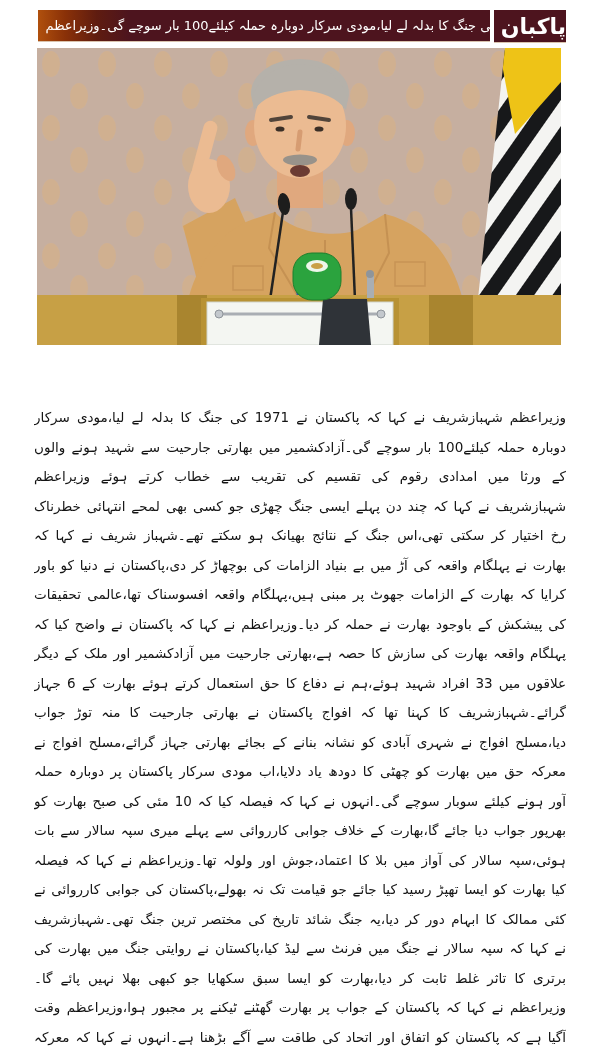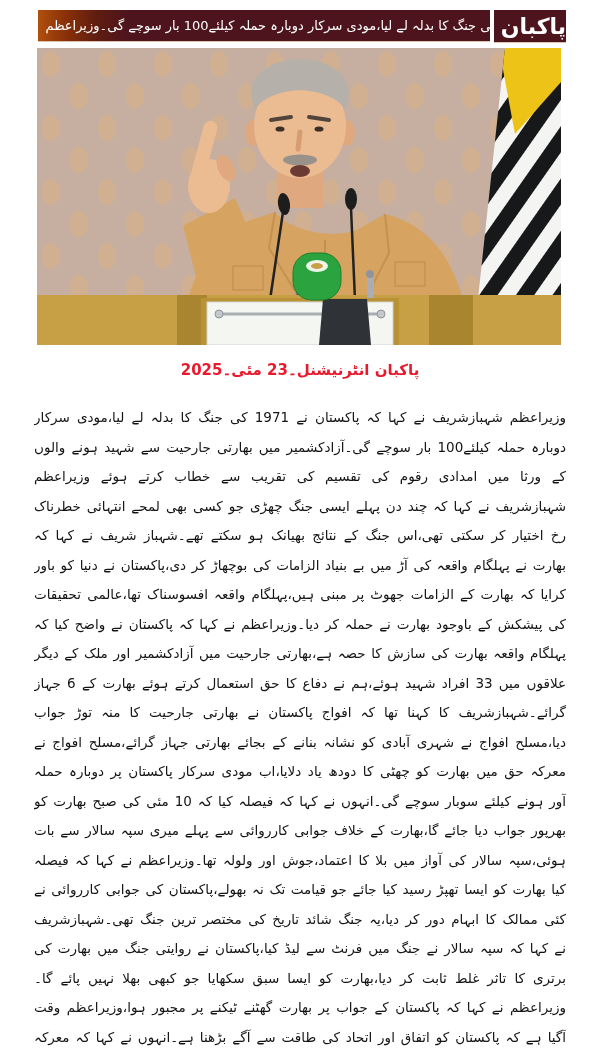--- a/index.html
+++ b/index.html
@@ -155,19 +155,18 @@
       <g>
         <polygon points="286,251 330,251 334,297 282,297" fill="#2f3338"></polygon>
         <rect x="256" y="205" width="48" height="47" rx="19" stroke-width="2" fill="#2ba33e"></rect>
         <rect x="256" y="205" width="48" height="47" rx="19" fill="none" stroke="#1d7f2c"></rect>
         <ellipse cx="280" cy="218" rx="11" ry="6" fill="#eef6ea"></ellipse>
         <ellipse cx="280" cy="218" rx="6" ry="3" fill="#c9a045"></ellipse>
       </g>
     </svg>
   </figure>
 
-  <div class="dateline">پاکبان انٹرنیشنل۔23 مئی۔2025</div>
 
   <article class="article">
     <p>وزیراعظم شہبازشریف نے کہا کہ پاکستان نے 1971 کی جنگ کا بدلہ لے لیا،مودی سرکار دوبارہ حملہ کیلئے100 بار سوچے گی۔آزادکشمیر میں بھارتی جارحیت سے شہید ہونے والوں کے ورثا میں امدادی رقوم کی تقسیم کی تقریب سے خطاب کرتے ہوئے وزیراعظم شہبازشریف نے کہا کہ چند دن پہلے ایسی جنگ چھڑی جو کسی بھی لمحے انتہائی خطرناک رخ اختیار کر سکتی تھی،اس جنگ کے نتائج بھیانک ہو سکتے تھے۔شہباز شریف نے کہا کہ بھارت نے پہلگام واقعہ کی آڑ میں بے بنیاد الزامات کی بوچھاڑ کر دی،پاکستان نے دنیا کو باور کرایا کہ بھارت کے الزامات جھوٹ پر مبنی ہیں،پہلگام واقعہ افسوسناک تھا،عالمی تحقیقات کی پیشکش کے باوجود بھارت نے حملہ کر دیا۔وزیراعظم نے کہا کہ پاکستان نے واضح کیا کہ پہلگام واقعہ بھارت کی سازش کا حصہ ہے،بھارتی جارحیت میں آزادکشمیر اور ملک کے دیگر علاقوں میں 33 افراد شہید ہوئے،ہم نے دفاع کا حق استعمال کرتے ہوئے بھارت کے 6 جہاز گرائے۔شہبازشریف کا کہنا تھا کہ افواج پاکستان نے بھارتی جارحیت کا منہ توڑ جواب دیا،مسلح افواج نے شہری آبادی کو نشانہ بنانے کے بجائے بھارتی جہاز گرائے،مسلح افواج نے معرکہ حق میں بھارت کو چھٹی کا دودھ یاد دلایا،اب مودی سرکار پاکستان پر دوبارہ حملہ آور ہونے کیلئے سوبار سوچے گی۔انہوں نے کہا کہ فیصلہ کیا کہ 10 مئی کی صبح بھارت کو بھرپور جواب دیا جائے گا،بھارت کے خلاف جوابی کارروائی سے پہلے میری سپہ سالار سے بات ہوئی،سپہ سالار کی آواز میں بلا کا اعتماد،جوش اور ولولہ تھا۔وزیراعظم نے کہا کہ فیصلہ کیا بھارت کو ایسا تھپڑ رسید کیا جائے جو قیامت تک نہ بھولے،پاکستان کی جوابی کارروائی نے کئی ممالک کا ابہام دور کر دیا،یہ جنگ شائد تاریخ کی مختصر ترین جنگ تھی۔شہبازشریف نے کہا کہ سپہ سالار نے جنگ میں فرنٹ سے لیڈ کیا،پاکستان نے روایتی جنگ میں بھارت کی برتری کا تاثر غلط ثابت کر دیا،بھارت کو ایسا سبق سکھایا جو کبھی بھلا نہیں پائے گا۔وزیراعظم نے کہا کہ پاکستان کے جواب پر بھارت گھٹنے ٹیکنے پر مجبور ہوا،وزیراعظم وقت آگیا ہے کہ پاکستان کو اتفاق اور اتحاد کی طاقت سے آگے بڑھنا ہے۔انہوں نے کہا کہ معرکہ حق میں پوری قوم مسلح افواج کے پیچھے کھڑی رہی،24 کروڑ عوام کی دعاؤں کی بدولت معرکہ حق میں عظیم فتح نصیب ہوئی،انہوں نے کہا کہ سپہ سالار کی قیادت میں اللہ نے بے پناہ کامیابیاں عطا فرمائیں۔شہبازشریف نے کہا کہ مظفرآباد آمد کا مقصد شہدا کے ورثا سے اظہار یکجہتی کرنا ہے،شہدا کی قربانیوں کا کوئی نعم البدل نہیں،لواحقین کے معاشی مسائل کا حل ضروری ہے،شہدا کے ورثا کو فی کس ایک کروڑ،زخمیوں کو 10 سے 20لاکھ روپے دیئے جائیں گے۔وزیراعظم نے کہا کہ افواج پاکستان کے شہدا کے ورثا کو رینک کے حساب سے 1 کروڑ سے 1 کروڑ80لاکھ دیئے جائیں گے،شہدا کی ریٹائرمنٹ کی تاریخ تک ورثا کے لیے تنخواہ اور الاؤنسز جاری رہیں گے،افواج پاکستان کے زخمیوں کو 20 لاکھ سے 50لاکھ روپے فی کس دیئے جائیں گے۔انہوں نے کہا کہ شہدا اور زخمیوں کے لیے امدادی پیکیج حکومت کی ذمہ داری ہے،24 کروڑ عوام کی دعائیں مقبوضہ کشمیر کے مظلوم بہن بھائیوں کے ساتھ ہیں۔</p>
   </article>
 
 </div>
 
 </body></html>

